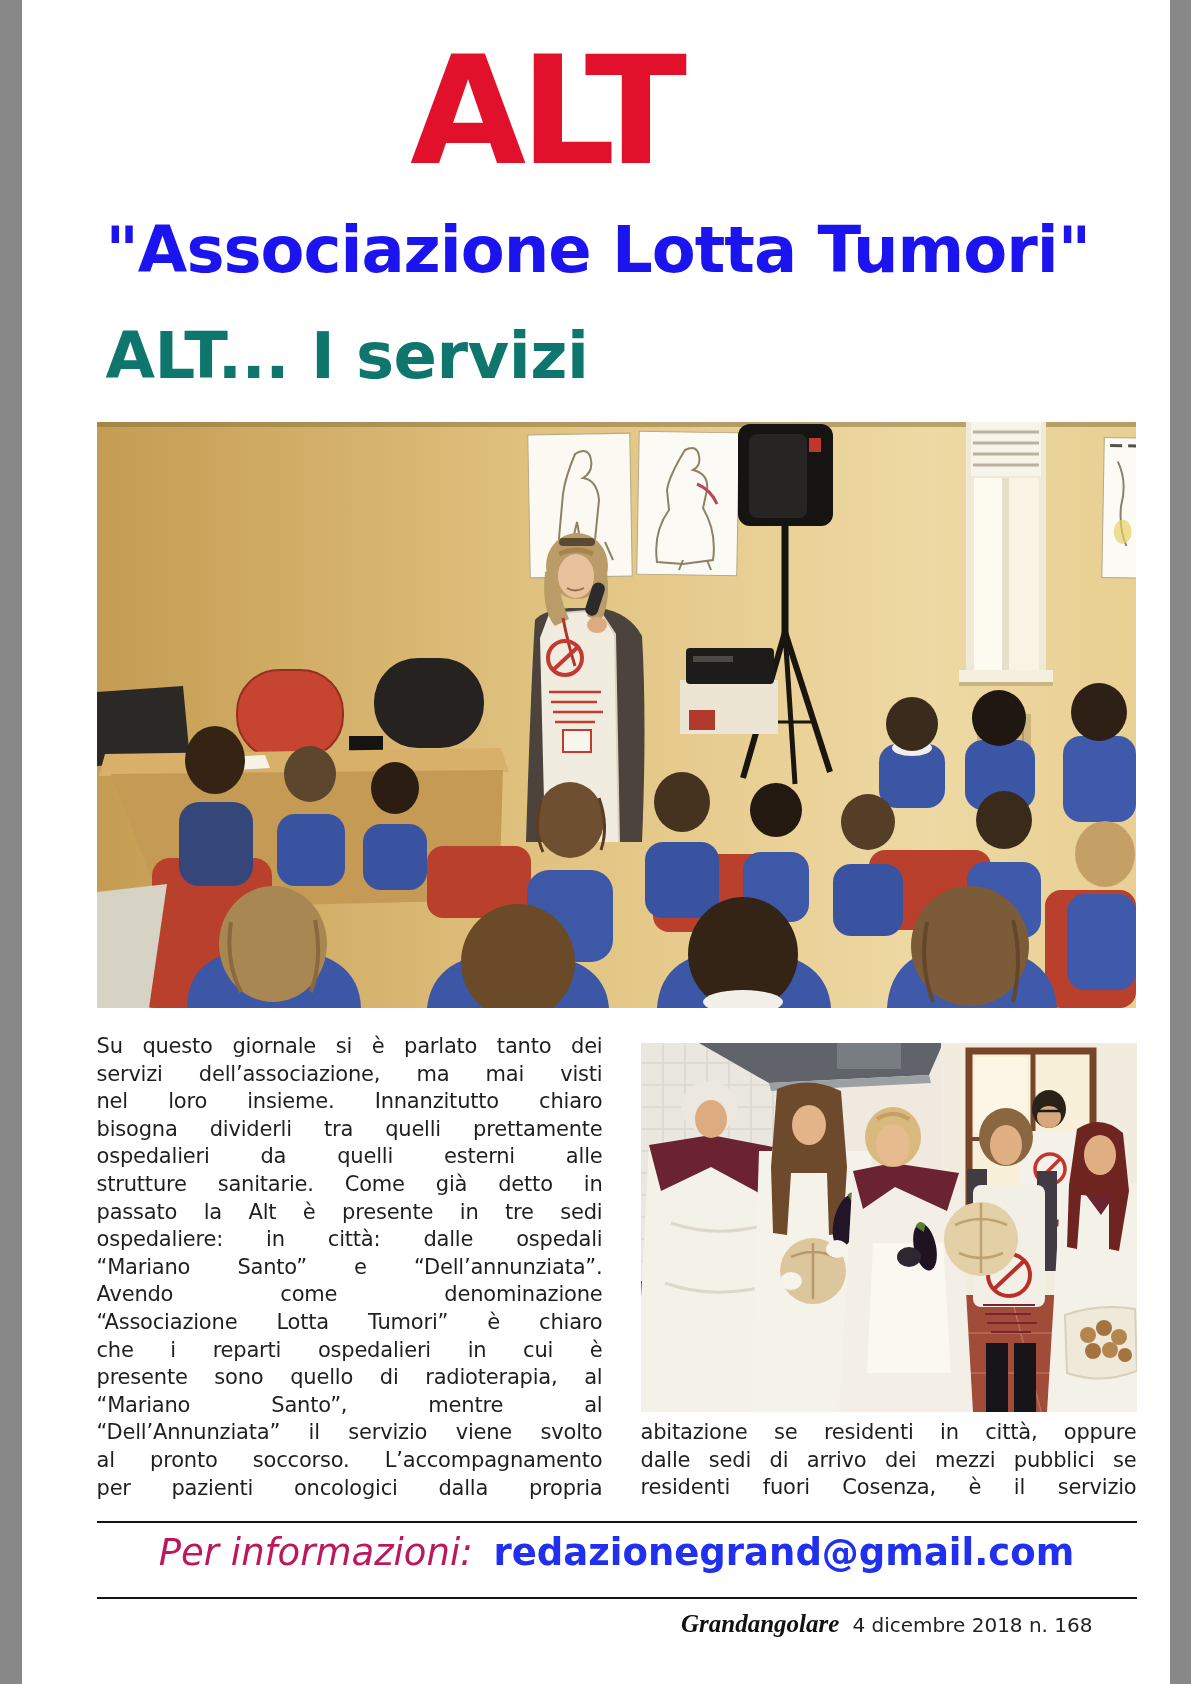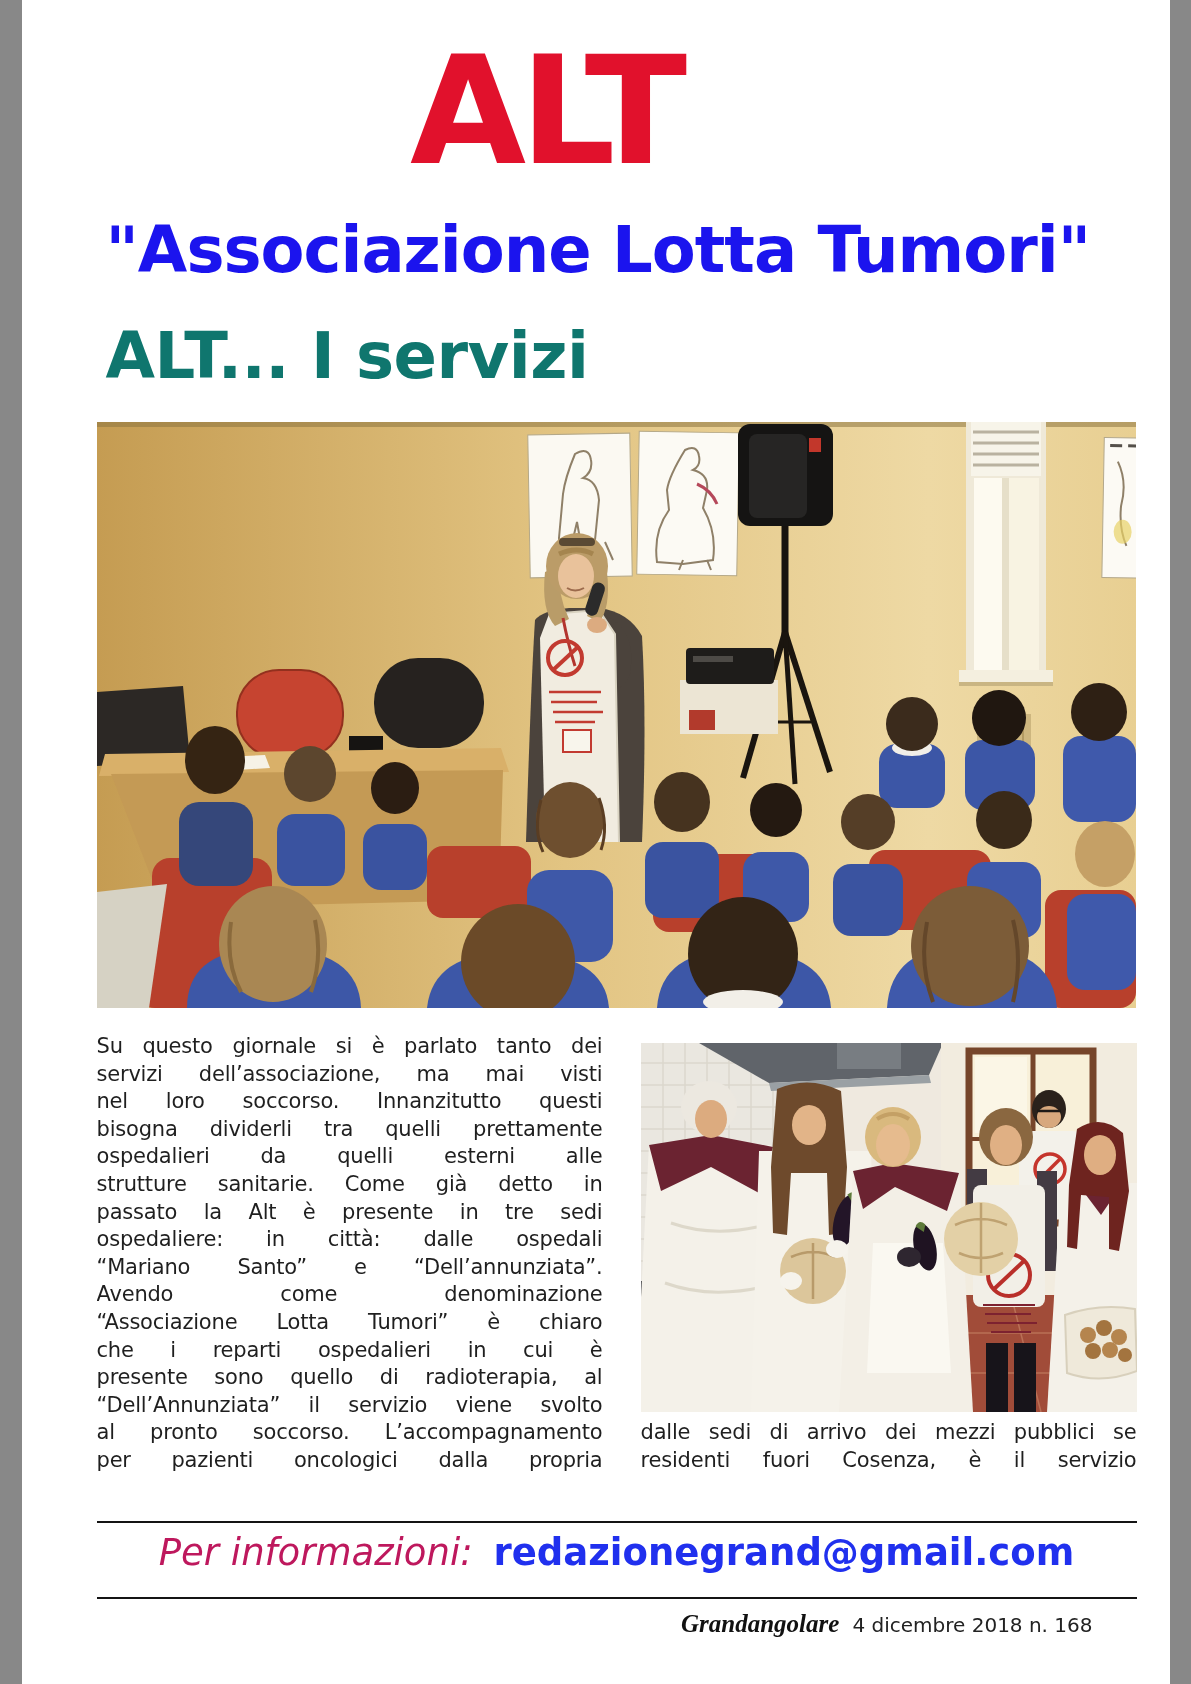--- a/index.html
+++ b/index.html
@@ -310,37 +310,39 @@
       <circle cx="478" cy="294" r="8" fill="#b5854e"></circle>
         <circle cx="452" cy="308" r="8" fill="#a3743f"></circle>
       <circle cx="469" cy="307" r="8" fill="#b5854e"></circle>
         <circle cx="484" cy="312" r="7" fill="#a3743f"></circle>
     </g>
   </svg>
 
   <div class="abs textcol" id="left-col">
     <div class="col-line">Su questo giornale si è parlato tanto dei</div>
     <div class="col-line">servizi dell’associazione, ma mai visti</div>
-    <div class="col-line">nel loro soccorso. Innanzitutto questi</div>
+    <div class="col-line">nel loro insieme. Innanzitutto chiaro</div>
     <div class="col-line">bisogna dividerli tra quelli prettamente</div>
     <div class="col-line">ospedalieri da quelli esterni alle</div>
     <div class="col-line">strutture sanitarie. Come già detto in</div>
     <div class="col-line">passato la Alt è presente in tre sedi</div>
     <div class="col-line">ospedaliere: in città: dalle ospedali</div>
     <div class="col-line">“Mariano Santo” e “Dell’annunziata”.</div>
     <div class="col-line">Avendo come denominazione</div>
     <div class="col-line">“Associazione Lotta Tumori” è chiaro</div>
     <div class="col-line">che i reparti ospedalieri in cui è</div>
     <div class="col-line">presente sono quello di radioterapia, al</div>
+    <div class="col-line">“Mariano Santo”, mentre al</div>
     <div class="col-line">“Dell’Annunziata” il servizio viene svolto</div>
     <div class="col-line">al pronto soccorso. L’accompagnamento</div>
     <div class="col-line">per pazienti oncologici dalla propria</div>
   </div>
 
   <div class="abs textcol" id="right-col">
+    <div class="col-line">abitazione se residenti in città, oppure</div>
     <div class="col-line">dalle sedi di arrivo dei mezzi pubblici se</div>
     <div class="col-line">residenti fuori Cosenza, è il servizio</div>
   </div>
 
   <div class="abs rule" id="rule-top"></div>
 
   <div class="abs" id="footer-line">
     <span id="footer-label">Per informazioni:</span>
     <span id="footer-email">redazionegrand@gmail.com</span>
   </div>

